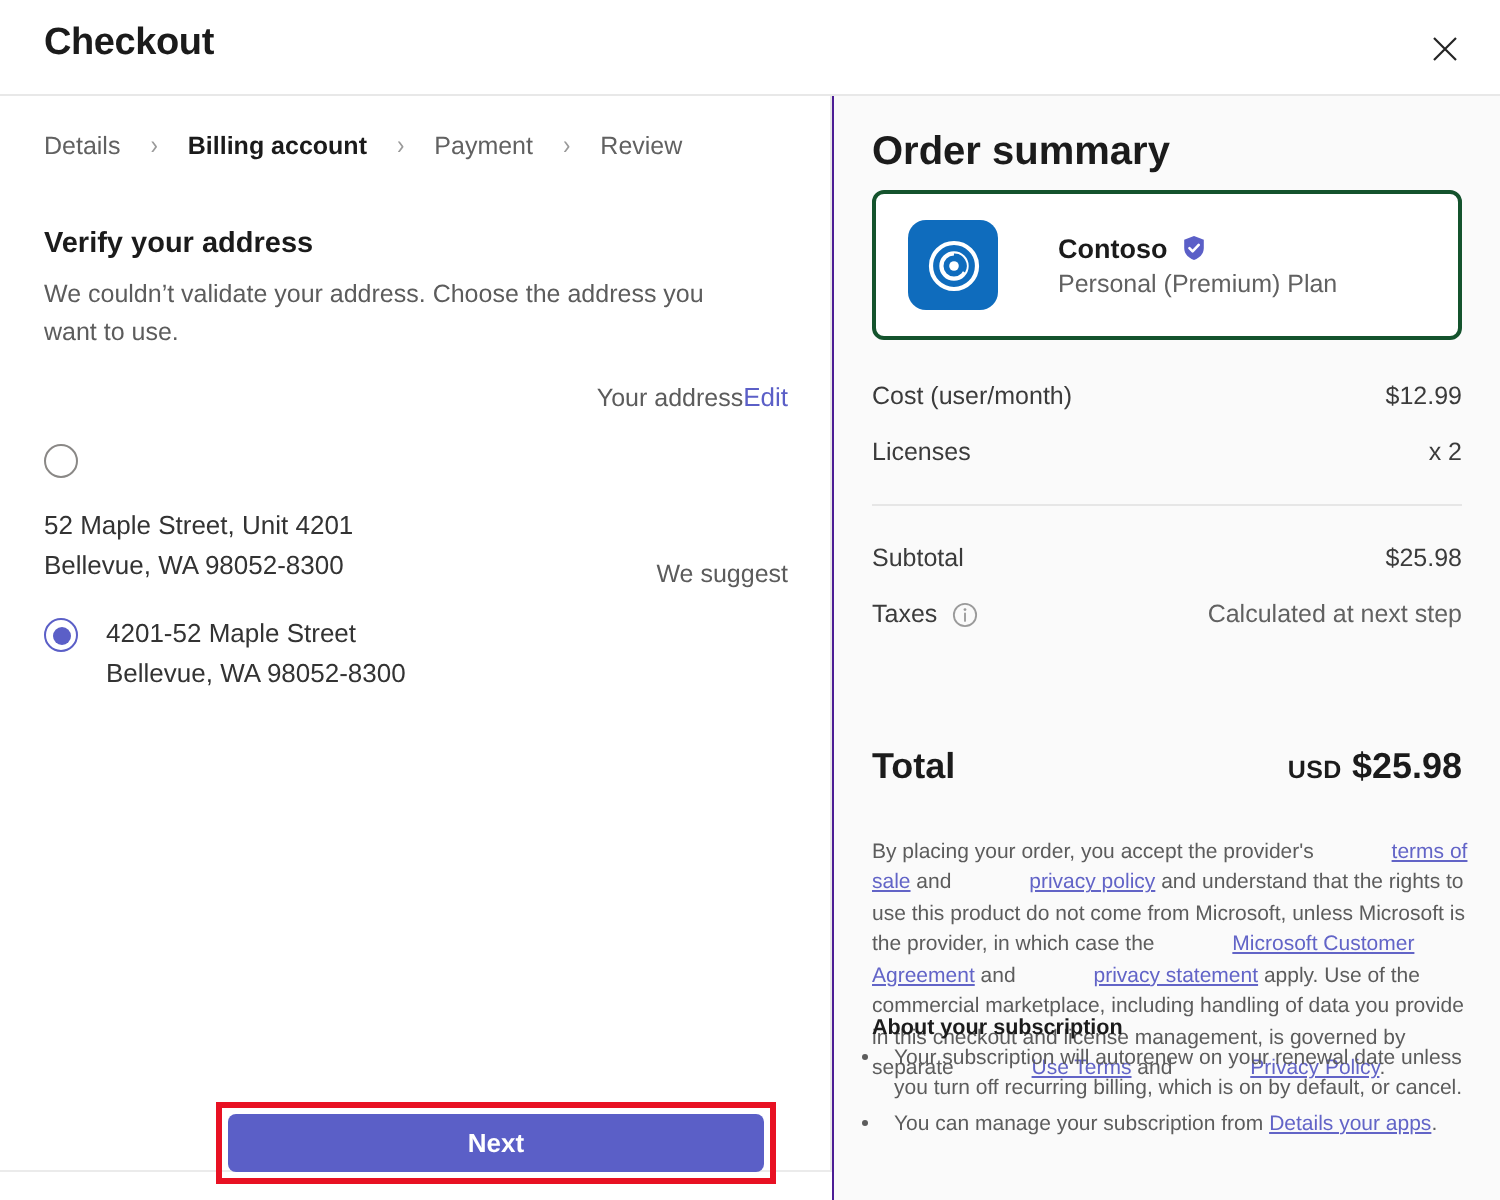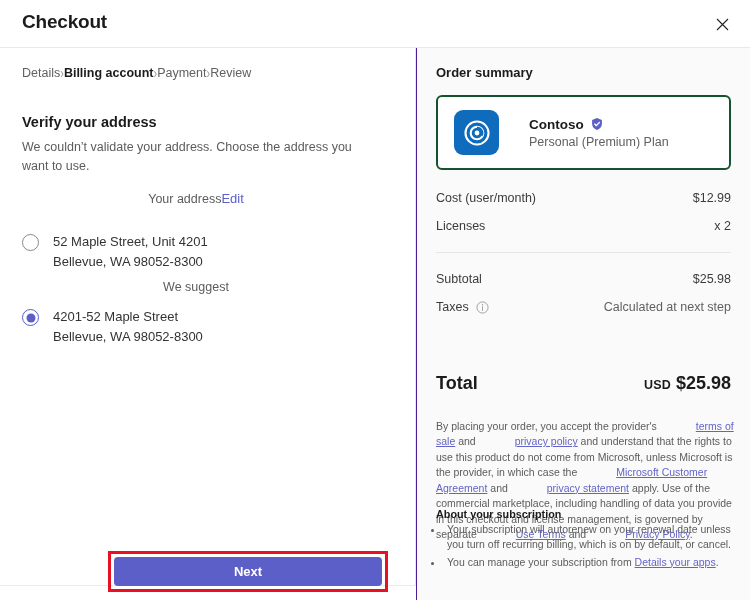--- a/index.html
+++ b/index.html
@@ -29,41 +29,41 @@
     border-radius: 4px; color: #242424;
   }
 
   
   .left {
     position: absolute; left: 0; top: 48px; width: 416px; height: 552px;
     background: #fff; border-right: 1px solid #e8e8e8;
   }
   .breadcrumb {
     position: absolute; left: 22px; top: 18px;
-    display: flex; align-items: center; gap: 0;
+    display: flex; align-items: center; gap: 15px;
     font-size: 12.5px; color: #616161;
   }
   .crumb { cursor: pointer; white-space: nowrap; }
   .crumb.active { color: #1b1b1b; font-weight: bold; }
   .crumb-sep {
     font-size: 11px; color: #9a9a9a; display: inline-block; transform: scaleY(1.25);
   }
 
   .section-title {
     position: absolute; left: 22px; top: 66px;
     font-size: 14.5px; font-weight: bold; color: #1b1b1b;
   }
   .section-desc {
     position: absolute; left: 22px; top: 90px; width: 340px;
     font-size: 12.5px; line-height: 1.55; color: #5c5c5c;
   }
 
   .addr-head {
-    position: absolute; left: 10px; width: 372px;
-    display: flex; justify-content: center; align-items: baseline;
+    position: absolute; left: 22px; width: 372px;
+    display: flex; justify-content: flex-end; align-items: baseline;
   }
   .addr-head-label { font-size: 12.5px; color: #5c5c5c; }
   .edit-link {
     font-size: 13px; color: #5b5fc7; cursor: pointer; text-decoration: none;
   }
 
   .radio-row {
     position: absolute; left: 22px; width: 372px;
     display: flex; align-items: flex-start; gap: 14px; cursor: pointer;
   }
@@ -99,21 +99,21 @@
     cursor: pointer;
   }
 
   
   .right {
     position: absolute; left: 417px; top: 48px; width: 333px; height: 552px;
     background: #fafafa; overflow: hidden;
   }
   .summary-title {
     position: absolute; left: 19px; top: 17px;
-    font-size: 13px; font-weight: bold; color: #1b1b1b; text-align: center;
+    font-size: 20px; font-weight: bold; color: #1b1b1b; text-align: center;
   }
   .product-card {
     position: absolute; left: 19px; top: 47px; width: 295px; height: 75px;
     background: #fff; border: 2px solid #14532d; border-radius: 6px;
     display: flex; align-items: center; padding: 0 16px; gap: 30px;
   }
   .logo {
     width: 45px; height: 45px; border-radius: 9px; background: #0f6cbd;
     flex: 0 0 auto; display: flex; align-items: center; justify-content: center;
   }
@@ -180,21 +180,21 @@
     </div>
 
     <div class="section-title">Verify your address</div>
     <div class="section-desc">We couldn’t validate your address. Choose the address you want to use.</div>
 
     <div class="addr-head" style="top:143px;">
       <span class="addr-head-label">Your address</span>
       <span class="edit-link">Edit</span>
     </div>
 
-    <div class="radio-row" style="top:184px;">
+    <div class="radio-row" style="top:172px;flex-direction:column;">
       <span class="radio"></span>
       <span class="addr-lines">
         <span>52 Maple Street, Unit 4201</span><br>
         <span>Bellevue, WA 98052-8300</span>
       </span>
     </div>
 
     <div class="addr-head" style="top:232px;">
       <span class="addr-head-label">We suggest</span>
     </div>

